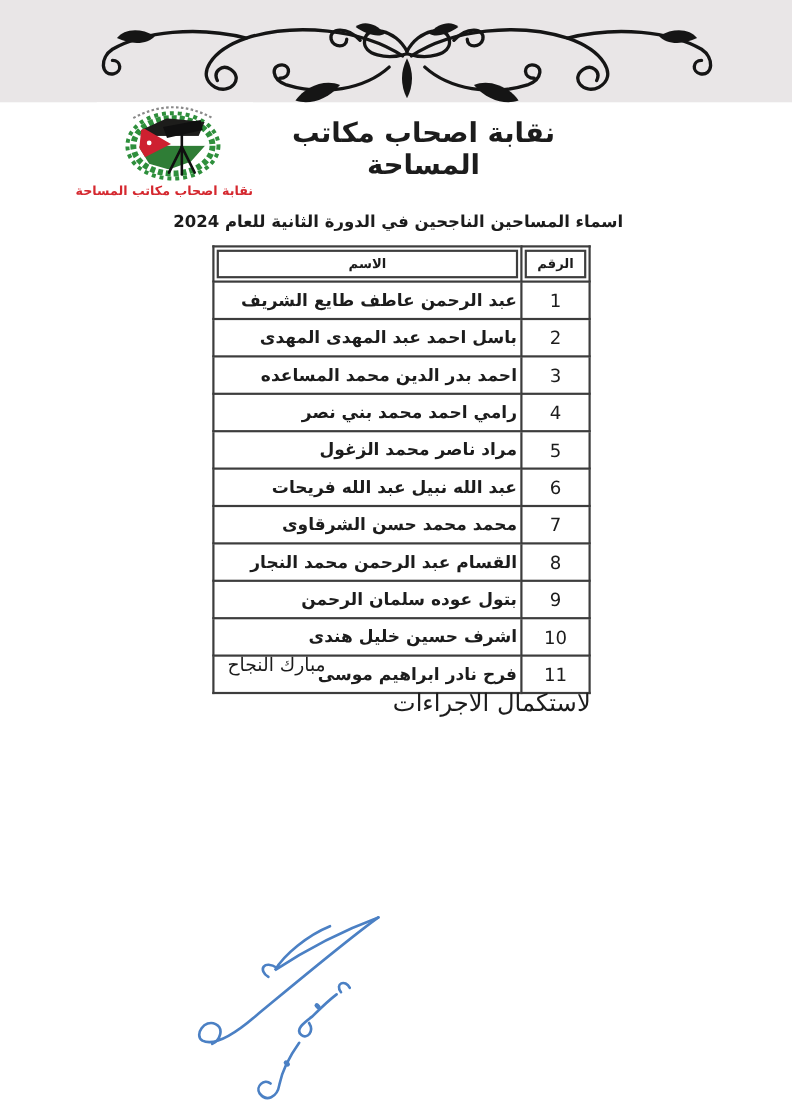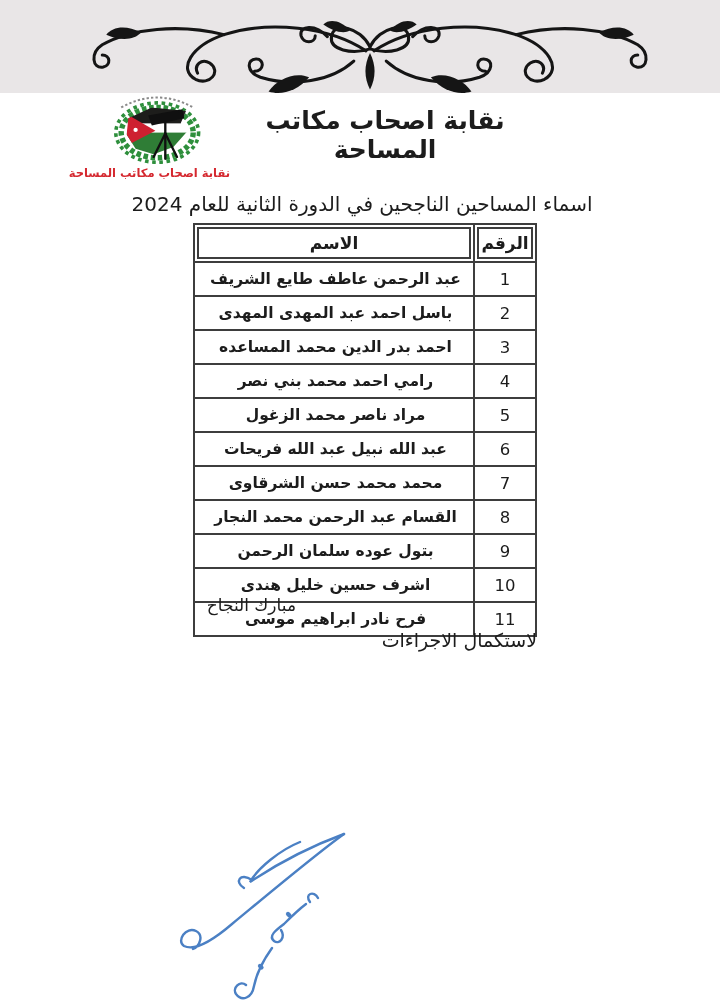--- a/index.html
+++ b/index.html
@@ -9,34 +9,34 @@
     font-family:"DejaVu Sans",sans-serif;
   }
   .band{position:absolute;left:0;top:0;width:720px;height:93px;background:var(--band-gray,#e9e6e7);}
   .ornament{position:absolute;left:86px;top:18px;width:568px;height:84px;}
   .logo-wrap{position:absolute;left:88px;top:93px;width:142px;background:#fff;text-align:center;}
   .logo-wrap svg{display:block;margin:0 auto;width:126px;height:72px;}
   .logo-caption{margin-top:1px;font-size:11.5px;font-weight:bold;color:var(--caption-red,#d5282f);direction:rtl;white-space:nowrap;}
   .org-title{position:absolute;left:235px;top:106px;width:300px;text-align:center;
     font-weight:bold;font-size:25px;direction:rtl;letter-spacing:-0.5px;}
   .doc-title{position:absolute;left:118px;top:192px;width:488px;text-align:center;
-    font-weight:normal;font-size:20px;direction:rtl;}
+    font-weight:bold;font-size:15px;direction:rtl;}
   table.results{position:absolute;left:193px;top:223px;width:344px;border-collapse:collapse;
     direction:rtl;table-layout:fixed;}
   table.results th,table.results td{border:2px solid var(--border-dark,#3d3d3d);}
   table.results th{padding:2px;background:#fff;}
-  .th-inner{border:2px solid var(--border-dark,#3d3d3d);font-weight:bold;font-size:17px;
+  .th-inner{border:2px solid var(--border-dark,#3d3d3d);font-weight:bold;font-size:12px;
     text-align:center;padding:4px 2px;}
   col.c-num{width:62px;}
   td.cell-num{text-align:center;font-size:16.5px;height:30px;padding:0;font-weight:500;}
-  td.cell-name{text-align:center;font-size:15.5px;font-weight:600;padding:1px 3px 1px 6px;height:30px;
+  td.cell-name{text-align:right;font-size:15.5px;font-weight:600;padding:1px 3px 1px 6px;height:30px;
     white-space:nowrap;overflow:hidden;}
   .congrats{position:absolute;top:595px;right:424px;font-size:17px;direction:rtl;white-space:nowrap;}
   .req-list{position:absolute;top:628px;right:183px;text-align:right;direction:rtl;}
-  .req-item{height:35.5px;font-size:19px;line-height:24px;white-space:nowrap;}
+  .req-item{height:35.5px;font-size:22px;line-height:24px;white-space:nowrap;}
   .signature{position:absolute;left:148px;top:820px;width:292px;height:182px;}
 </style>
 </head>
 <body>
 
 <div id="page">
 
   <div class="band"></div>
 
   <svg class="ornament" viewBox="0 0 560 82">

